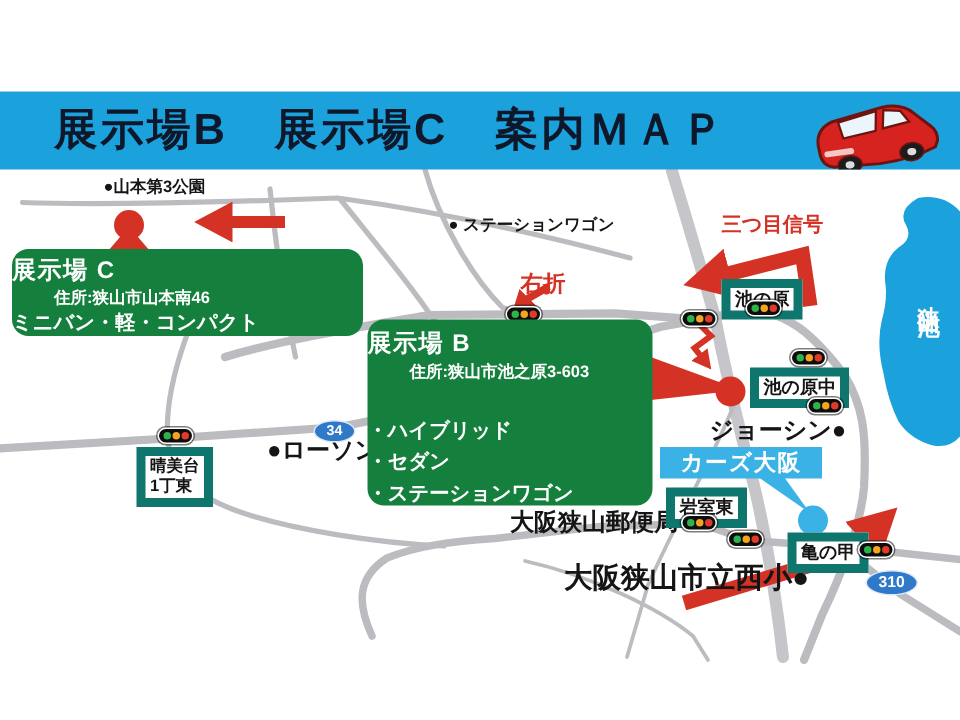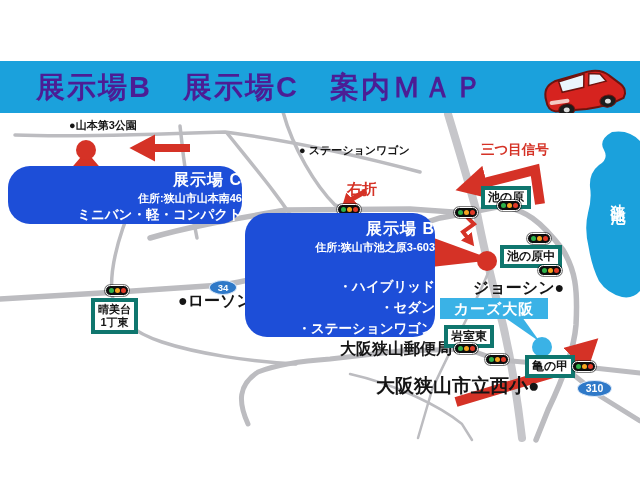--- a/index.html
+++ b/index.html
@@ -1,42 +1,42 @@
 <!DOCTYPE html>
 <html><head>
 <meta charset="utf-8">
 <style>
   html,body{margin:0;padding:0;background:#fff;}
   #stage{position:relative;width:640px;height:480px;background:#ffffff;overflow:hidden;
          font-family:"Liberation Sans","DejaVu Sans",sans-serif;}
   
   #header{position:absolute;left:0;top:61px;width:640px;height:52px;background:#1ba1dc;}
   #header .title{position:absolute;left:36px;top:0;height:56px;line-height:52px;
-     color:#4c1d95;font-size:29px;font-weight:bold;letter-spacing:2px;white-space:nowrap;}
+     color:#0f172a;font-size:29px;font-weight:bold;letter-spacing:2px;white-space:nowrap;}
   
   #maplayer{position:absolute;left:0;top:0;width:640px;height:480px;}
   
   .lbl{position:absolute;font-weight:bold;color:#151515;font-size:11px;line-height:12px;white-space:nowrap;}
   .lbl.s12{font-size:16px;line-height:13px;}
   .lbl.s13{font-size:19px;line-height:14px;}
   .redlbl{position:absolute;font-weight:bold;color:#d53226;white-space:nowrap;}
   
-  .ibox{position:absolute;background:#fff;border:4px solid #0f766e;color:#151515;
-        font-weight:bold;font-size:12px;line-height:13px;padding:1px 3px;white-space:nowrap;text-align:center;}
+  .ibox{position:absolute;background:#fff;border:6px solid #0f766e;color:#151515;
+        font-weight:bold;font-size:12px;line-height:13px;padding:1px 3px;white-space:nowrap;text-align:left;}
   
   .signal{position:absolute;width:24px;height:11px;background:#0d0d0d;border:1px solid #fff;
           border-radius:6px;box-shadow:0 0 0 1px rgba(20,20,20,.55);
           display:flex;align-items:center;justify-content:space-around;padding:0 2px;box-sizing:border-box;}
   .signal i{width:5px;height:5px;border-radius:50%;display:block;}
   .signal .dg{background:#2eb24a}.signal .dy{background:#f5a41f}.signal .dr{background:#e23a28}
   
   .badge{position:absolute;background:#2f79c8;color:#fff;font-weight:bold;text-align:center;
          border-radius:50%;border:1px solid #dce9f8;}
   
-  .callout{position:absolute;background:#1d4ed8;border-radius:22px;color:#fff;text-align:right;font-weight:bold;}
+  .callout{position:absolute;background:#15803d;border-radius:11px;color:#fff;text-align:left;font-weight:bold;}
   .callout .t{font-size:16px;letter-spacing:1px;}
   .callout .a{font-size:11px;margin-left:28px;}
   .callout .v{font-size:13.5px;}
   
   #dealer{position:absolute;left:440px;top:298px;width:108px;height:21px;background:#3ab2e6;
           color:#fff;font-size:15px;font-weight:bold;text-align:center;line-height:21px;letter-spacing:1px;}
   
   #lakename{position:absolute;left:608px;top:192px;color:#fff;font-weight:bold;font-size:15px;
             writing-mode:vertical-rl;letter-spacing:3px;}
   

